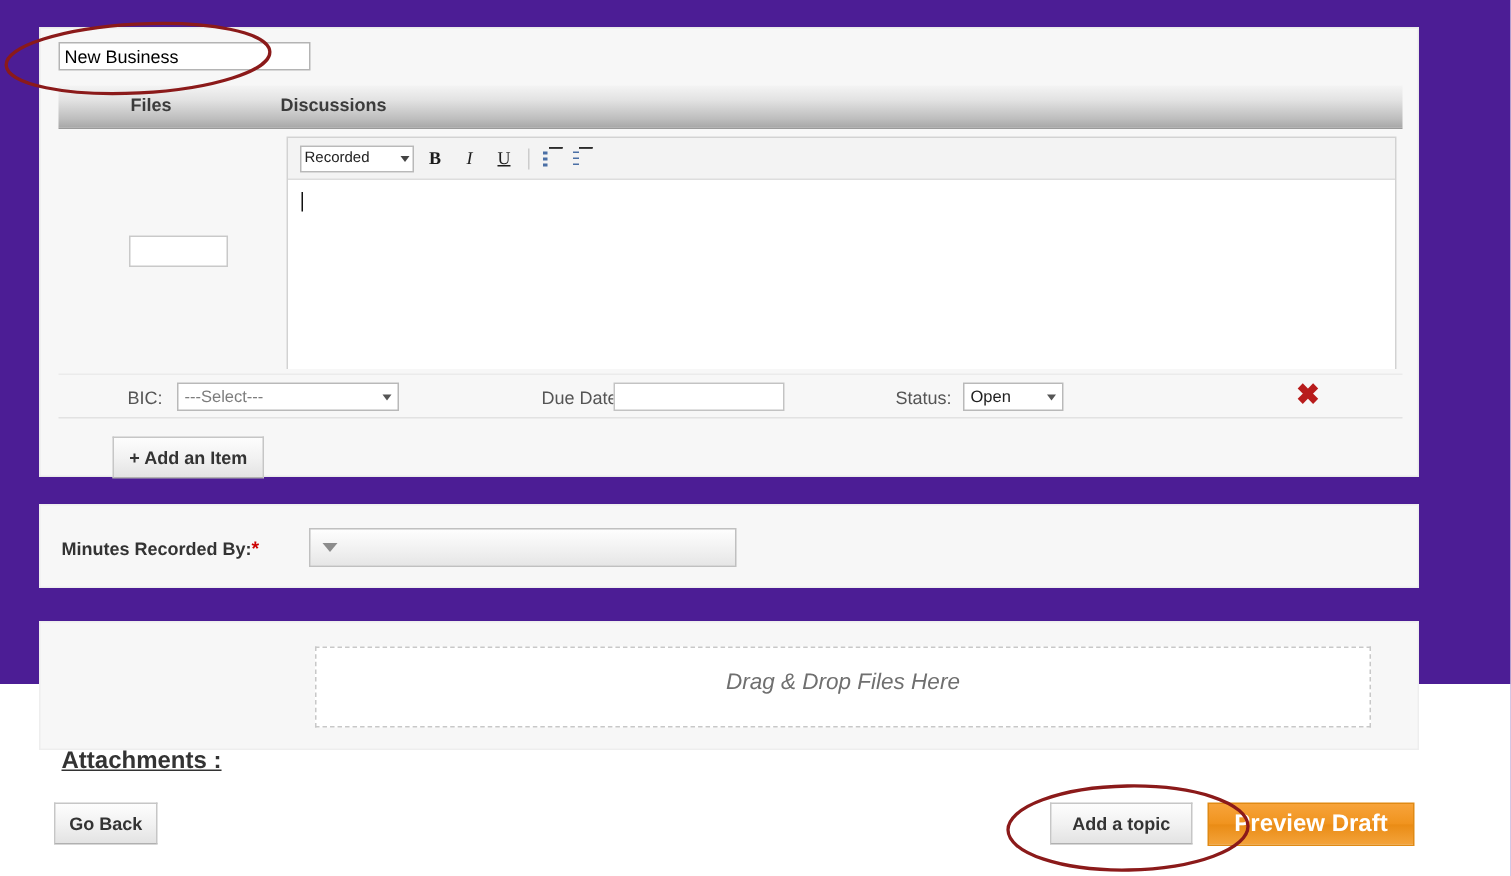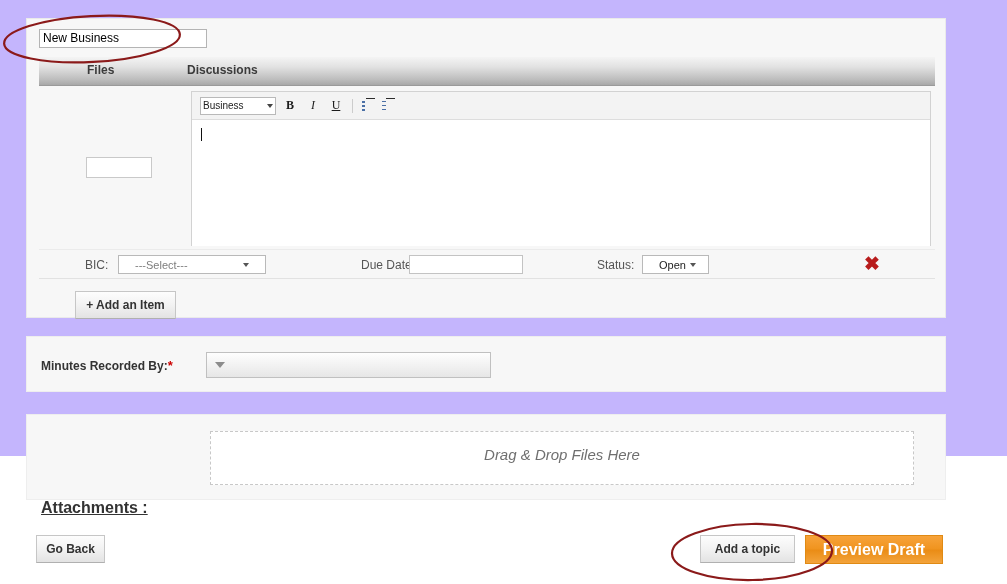--- a/index.html
+++ b/index.html
@@ -6,21 +6,21 @@
   html, body {
     margin: 0; padding: 0;
     width: 1007px; height: 584px;
     background: #ffffff;
     font-family: "Liberation Sans", sans-serif;
     overflow: hidden;
   }
   .page {
     position: relative;
     width: 1007px; height: 456px;
-    background: #c4b5fd;
+    background: #4c1d95;
   }
 
   
   .topic-panel {
     position: absolute;
     left: 26px; top: 18px;
     width: 920px; height: 300px;
     background: #f7f7f7;
     border: 1px solid #eaeaea;
   }
@@ -184,21 +184,21 @@
 
   .sel-box {
     position: absolute;
     height: 19px;
     border: 1px solid #b9b9b9;
     background: #ffffff;
     font-size: 11px;
     color: #7d7d7d;
     display: flex;
     align-items: center;
-    padding: 0 16px;
+    padding: 0 4px;
   }
   .sel-box .lbl { flex: 1; }
   .sel-box .caret {
     width: 0; height: 0;
     border-left: 3px solid transparent;
     border-right: 3px solid transparent;
     border-top: 4px solid #555;
     margin-left: 4px;
   }
   .sel-bic { left: 79px; top: 5px; width: 148px; }
@@ -366,21 +366,21 @@
     <div class="row-body">
 
       <div class="item-cell">
         <input class="item-input" type="text" value="" style="">
       </div>
 
       <div class="editor">
         <div class="editor-toolbar">
 
           <div class="para-select">
-            <span class="lbl">Business</span>
+            <span class="lbl">Recorded</span>
             <span class="caret"></span>
           </div>
 
           <div class="tb-btn b">B</div>
           <div class="tb-btn i">I</div>
           <div class="tb-btn u">U</div>
 
           <div class="tb-sep"></div>
 
           <div class="tb-list">

